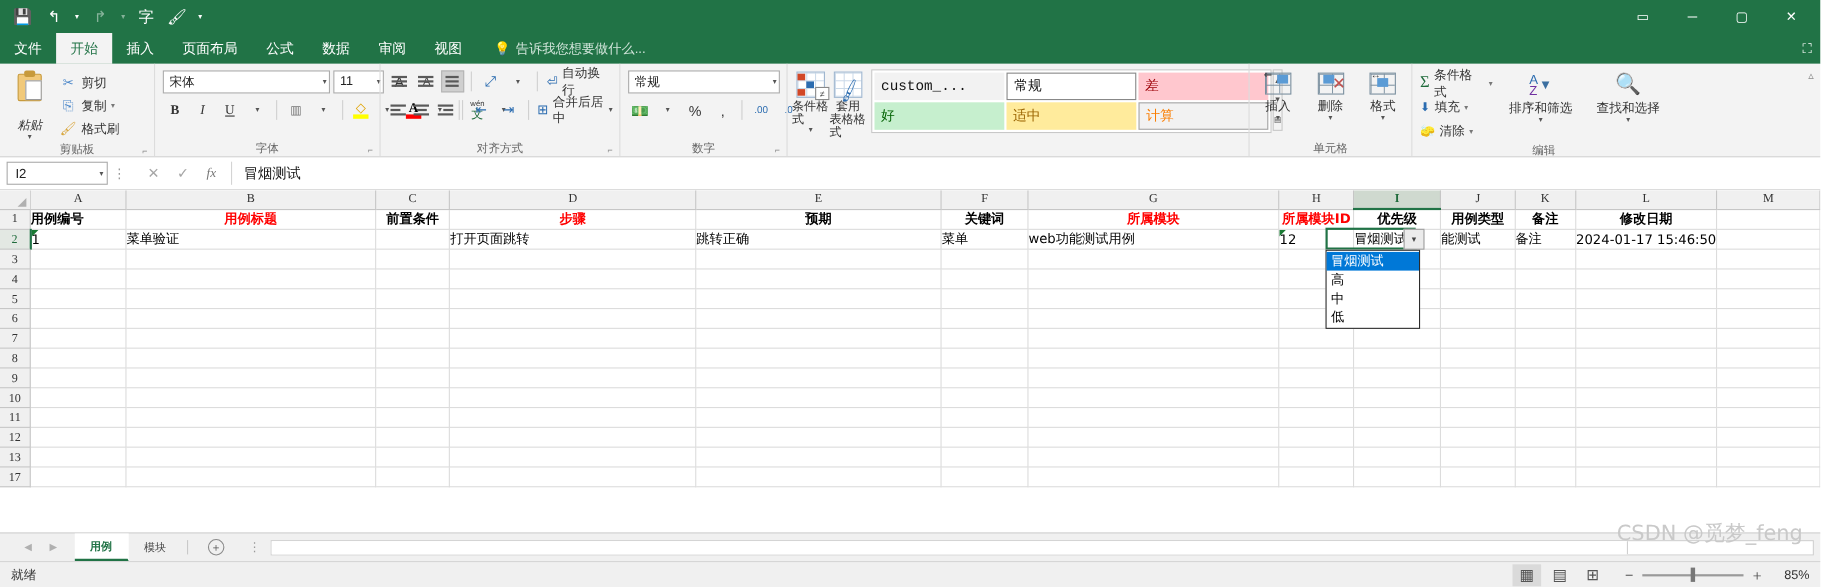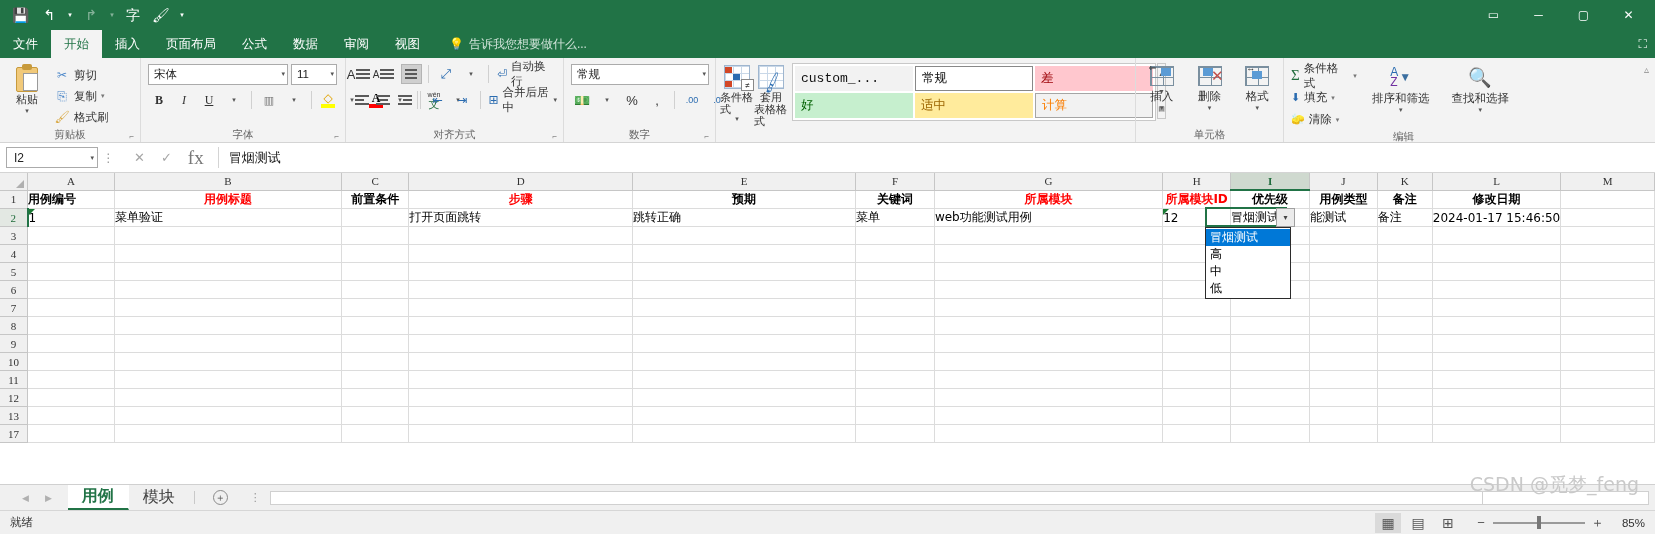--- a/index.html
+++ b/index.html
@@ -59,37 +59,37 @@
 
   
   .paste-big {
     width: 46px; display: flex; flex-direction: column; align-items: center;
     font-size: 11px; color: #333; padding-top: 1px;
   }
   .clip-icon { width: 26px; height: 28px; position: relative; }
   .clip-body { position:absolute; left:2px; top:3px; width:22px; height:25px; background:#f1c97a; border:1px solid #c79a3c; border-radius:2px; }
   .clip-clasp { position:absolute; left:8px; top:0px; width:10px; height:6px; background:#c79a3c; border-radius:2px; }
   .clip-page { position:absolute; left:9px; top:9px; width:15px; height:18px; background:#fff; border:1px solid #9a9a9a; }
-  .paste-label { margin-top: 0; }
+  .paste-label { margin-top: 14px; font-style: italic; }
   .paste-caret { font-size: 7px; color:#555; line-height: 8px; }
   .clip-items { display: flex; flex-direction: column; gap: 1px; padding-left: 4px; padding-top: 2px; }
   .clip-item { display: flex; align-items: center; gap: 4px; font-size: 11.5px; color: #333; height: 20px; }
   .mini-ic { width: 16px; text-align: center; font-size: 12px; }
   .mini-caret { font-size: 7px; color: #777; }
 
   
   .font-rows { display: flex; flex-direction: column; gap: 4px; padding-left: 3px; }
   .frow { display: flex; align-items: center; gap: 3px; height: 22px; }
   .combo {
     height: 21px; border: 1px solid #ababab; background: #fff;
     display: flex; align-items: center; padding: 0 2px 0 5px; font-size: 11.5px; color: #222;
   }
   .combo .cv { flex: 1; white-space: nowrap; overflow: hidden; }
   .combo .cc { font-size: 7px; color: #555; padding-left: 4px; }
-  .fontname { width: 140px; }
+  .fontname { width: 152px; }
   .fontsize { width: 46px; }
   .ibtn {
     min-width: 22px; height: 21px; display: flex; align-items: center; justify-content: center;
     font-size: 12px; color: #333;
   }
   .ibtn.bold { font-weight: bold; font-family: "Liberation Serif", serif; }
   .ibtn.ital { font-style: italic; font-family: "Liberation Serif", serif; }
   .ibtn.und { text-decoration: underline; font-family: "Liberation Serif", serif; }
   .growA { font-size: 13px; }
   .shrinkA { font-size: 10px; }
@@ -157,21 +157,21 @@
   
   .fbar { height: 30px; background: #fff; display: flex; align-items: center; flex: none; border-bottom: 1px solid #d4d4d4; }
   .namebox {
     width: 92px; height: 21px; margin-left: 6px; border: 1px solid #ababab; background: #fff;
     display: flex; align-items: center; padding: 0 3px 0 7px; font-size: 12px; color: #222;
   }
   .namebox .nv { flex: 1; }
   .namebox .nc { font-size: 7px; color: #555; }
   .fbdots { width: 22px; text-align: center; color: #9a9a9a; font-size: 12px; letter-spacing: 1px; }
   .fbicons { display: flex; align-items: center; gap: 16px; padding: 0 14px; color: #a6a6a6; font-size: 13px; }
-  .fx { font-family: "Liberation Serif", serif; color: #777; font-size: 19px; }
+  .fx { font-style: italic; font-family: "Liberation Serif", serif; color: #777; font-size: 12px; }
   .fbinput {
     flex: 1; height: 21px; border-left: 1px solid #d4d4d4; display: flex; align-items: center;
     padding-left: 10px; font-size: 13px; color: #111; font-family: "DejaVu Sans", sans-serif;
   }
 
   
   .gridwrap { flex: 1; position: relative; overflow: hidden; background: #fff; }
   table.sheet { border-collapse: collapse; table-layout: fixed; }
   table.sheet td, table.sheet th { padding: 0; margin: 0; }
   .colhead {
@@ -218,21 +218,21 @@
   .dd-item { height: 17px; line-height: 17px; padding: 0 4px; font-size: 12px; color: #000; font-family: "DejaVu Sans", sans-serif; white-space: nowrap; }
   .dd-item.sel { background: #0078d7; color: #fff; }
 
   
   .tabstrip {
     height: 26px; background: #f0f0f0; border-top: 1px solid #d0d0d0;
     display: flex; align-items: stretch; flex: none; position: relative;
   }
   .nav-arrows { display: flex; align-items: center; gap: 16px; padding: 0 16px 0 22px; color: #b0b0b0; font-size: 9px; }
   .sh-tab {
-    display: flex; align-items: center; padding: 0 14px; font-size: 16px; color: #444;
+    display: flex; align-items: center; padding: 0 14px; font-size: 10px; color: #444;
     border-right: 1px solid transparent;
   }
   .sh-tab.active { background: #fff; color: #217346; font-weight: bold; border-bottom: 2px solid #217346; }
   .sh-div { width: 1px; background: #c9c9c9; margin: 6px 4px; }
   .addsheet { display:flex; align-items:center; padding: 0 14px; }
   .plus-circ { width: 15px; height: 15px; border: 1px solid #8a8a8a; border-radius: 50%; display:flex; align-items:center; justify-content:center; font-size: 10px; color:#555; }
   .hscroll-zone { flex: 1; display: flex; align-items: center; padding-right: 6px; position: relative; }
   .hs-dots { color:#999; font-size: 11px; letter-spacing: 1px; padding: 0 8px; }
   .hs-track { flex: 1; height: 14px; background: #fff; border: 1px solid #d0d0d0; position: relative; }
   .hs-thumb { position: absolute; left: 0; top: 0; bottom: 0; width: 88%; background: #fff; border-right: 1px solid #d0d0d0; }

